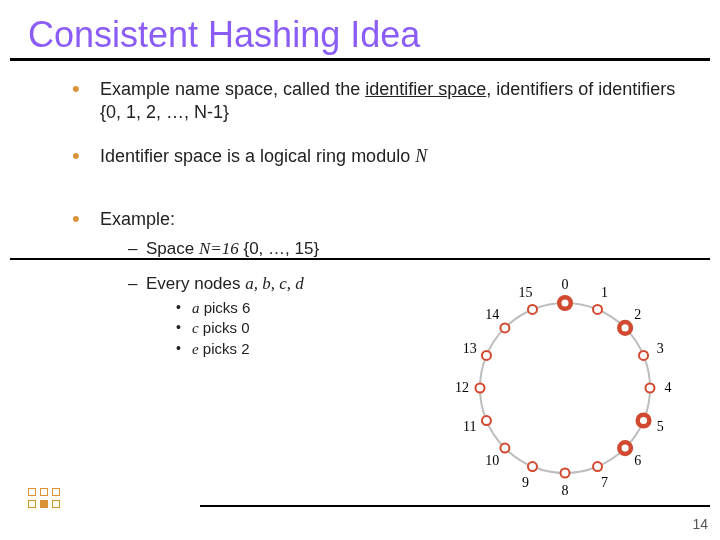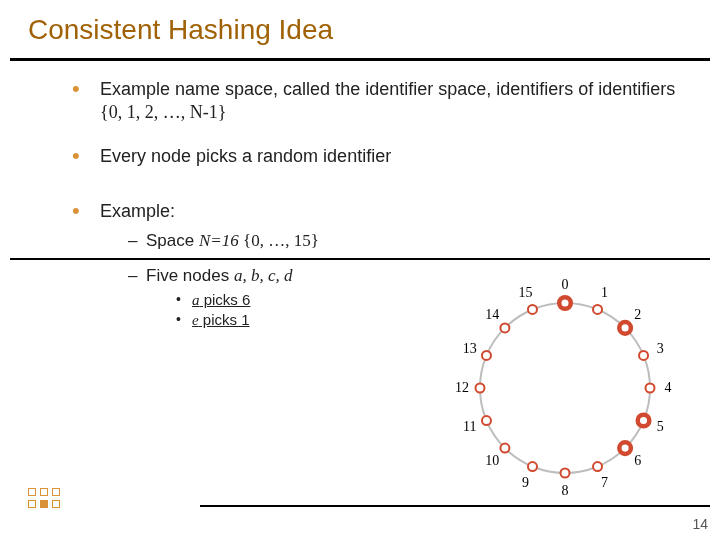--- a/index.html
+++ b/index.html
@@ -16,22 +16,22 @@
     position: relative;
     width: 720px;
     height: 540px;
     box-sizing: border-box;
   }
   .title {
     position: absolute;
     left: 28px;
     top: 14px;
     font-family: "Trebuchet MS", Verdana, sans-serif;
-    font-size: 28px;
-    color: #a16207;
+    font-size: 36px;
+    color: #8b5cf6;
   }
   .title-rule {
     position: absolute;
     left: 10px;
     top: 58px;
     width: 700px;
     height: 3px;
     background: #000;
   }
   .body-rule {
@@ -71,24 +71,24 @@
   ul.main > li::before {
     content: "•";
     position: absolute;
     left: 0;
     top: 0;
     color: #d99236;
     font-size: 22px;
     line-height: 1;
   }
   ul.main > li.example {
-    top: 10px;
+    top: 18px;
   }
   .ital { font-family: "Times New Roman", serif; font-style: italic; }
-  .serif { font-family: Liberation Serif, serif; }
+  .serif { font-family: Liberation Sans, sans-serif; }
   ul.dash {
     list-style: none;
     padding: 0;
     margin: 8px 0 0 28px;
     font-size: 17px;
   }
   ul.dash > li {
     position: relative;
     padding-left: 18px;
     margin-bottom: 14px;
@@ -98,21 +98,20 @@
     position: absolute;
     left: 0;
     top: 0;
     color: #222;
   }
   ul.picks {
     list-style: none;
     padding: 0;
     margin: 4px 0 0 30px;
     font-size: 15px;
-    text-decoration: underline;
   }
   ul.picks > li {
     position: relative;
     padding-left: 16px;
     margin-bottom: 2px;
   }
   ul.picks > li::before {
     content: "•";
     position: absolute;
     left: 0;
@@ -172,34 +171,37 @@
 <body>
 
 <div class="slide">
 
   <div class="title">Consistent Hashing Idea</div>
   <div class="title-rule"></div>
 
   <div class="content">
     <ul class="main">
       <li>
-        <span>Example name space, called the </span><span style="">identifier space</span><span>, identifiers of identifiers </span><span class="serif">{0, 1, 2, …, N-1}</span>
+        <span>Example name space, called the </span><span style="text-decoration:underline">identifier space</span><span>, identifiers of identifiers </span><span class="serif">{0, 1, 2, …, N-1}</span>
       </li>
-      <li>Every node picks a random identifier</li>
+      <li>
+        <span>Identifier space is a logical ring modulo </span><span class="ital">N</span>
+      </li>
       <li class="example">
         <span>Example:</span>
         <ul class="dash">
           <li>
             <span>Space </span><span class="ital">N=16</span><span class="serif"> {0, …, 15}</span>
           </li>
           <li>
-            <span>Five nodes </span><span class="ital">a, b, c, d</span>
+            <span>Every nodes </span><span class="ital">a, b, c, d</span>
             <ul class="picks">
               <li><span class="ital">a</span><span> picks 6</span></li>
-              <li><span class="ital">e</span><span> picks 1</span></li>
+              <li><span class="ital">c</span><span> picks 0</span></li>
+              <li><span class="ital">e</span><span> picks 2</span></li>
             </ul>
           </li>
         </ul>
       </li>
     </ul>
   </div>
 
   <div class="body-rule"></div>
 
   <div class="ring-wrap">

